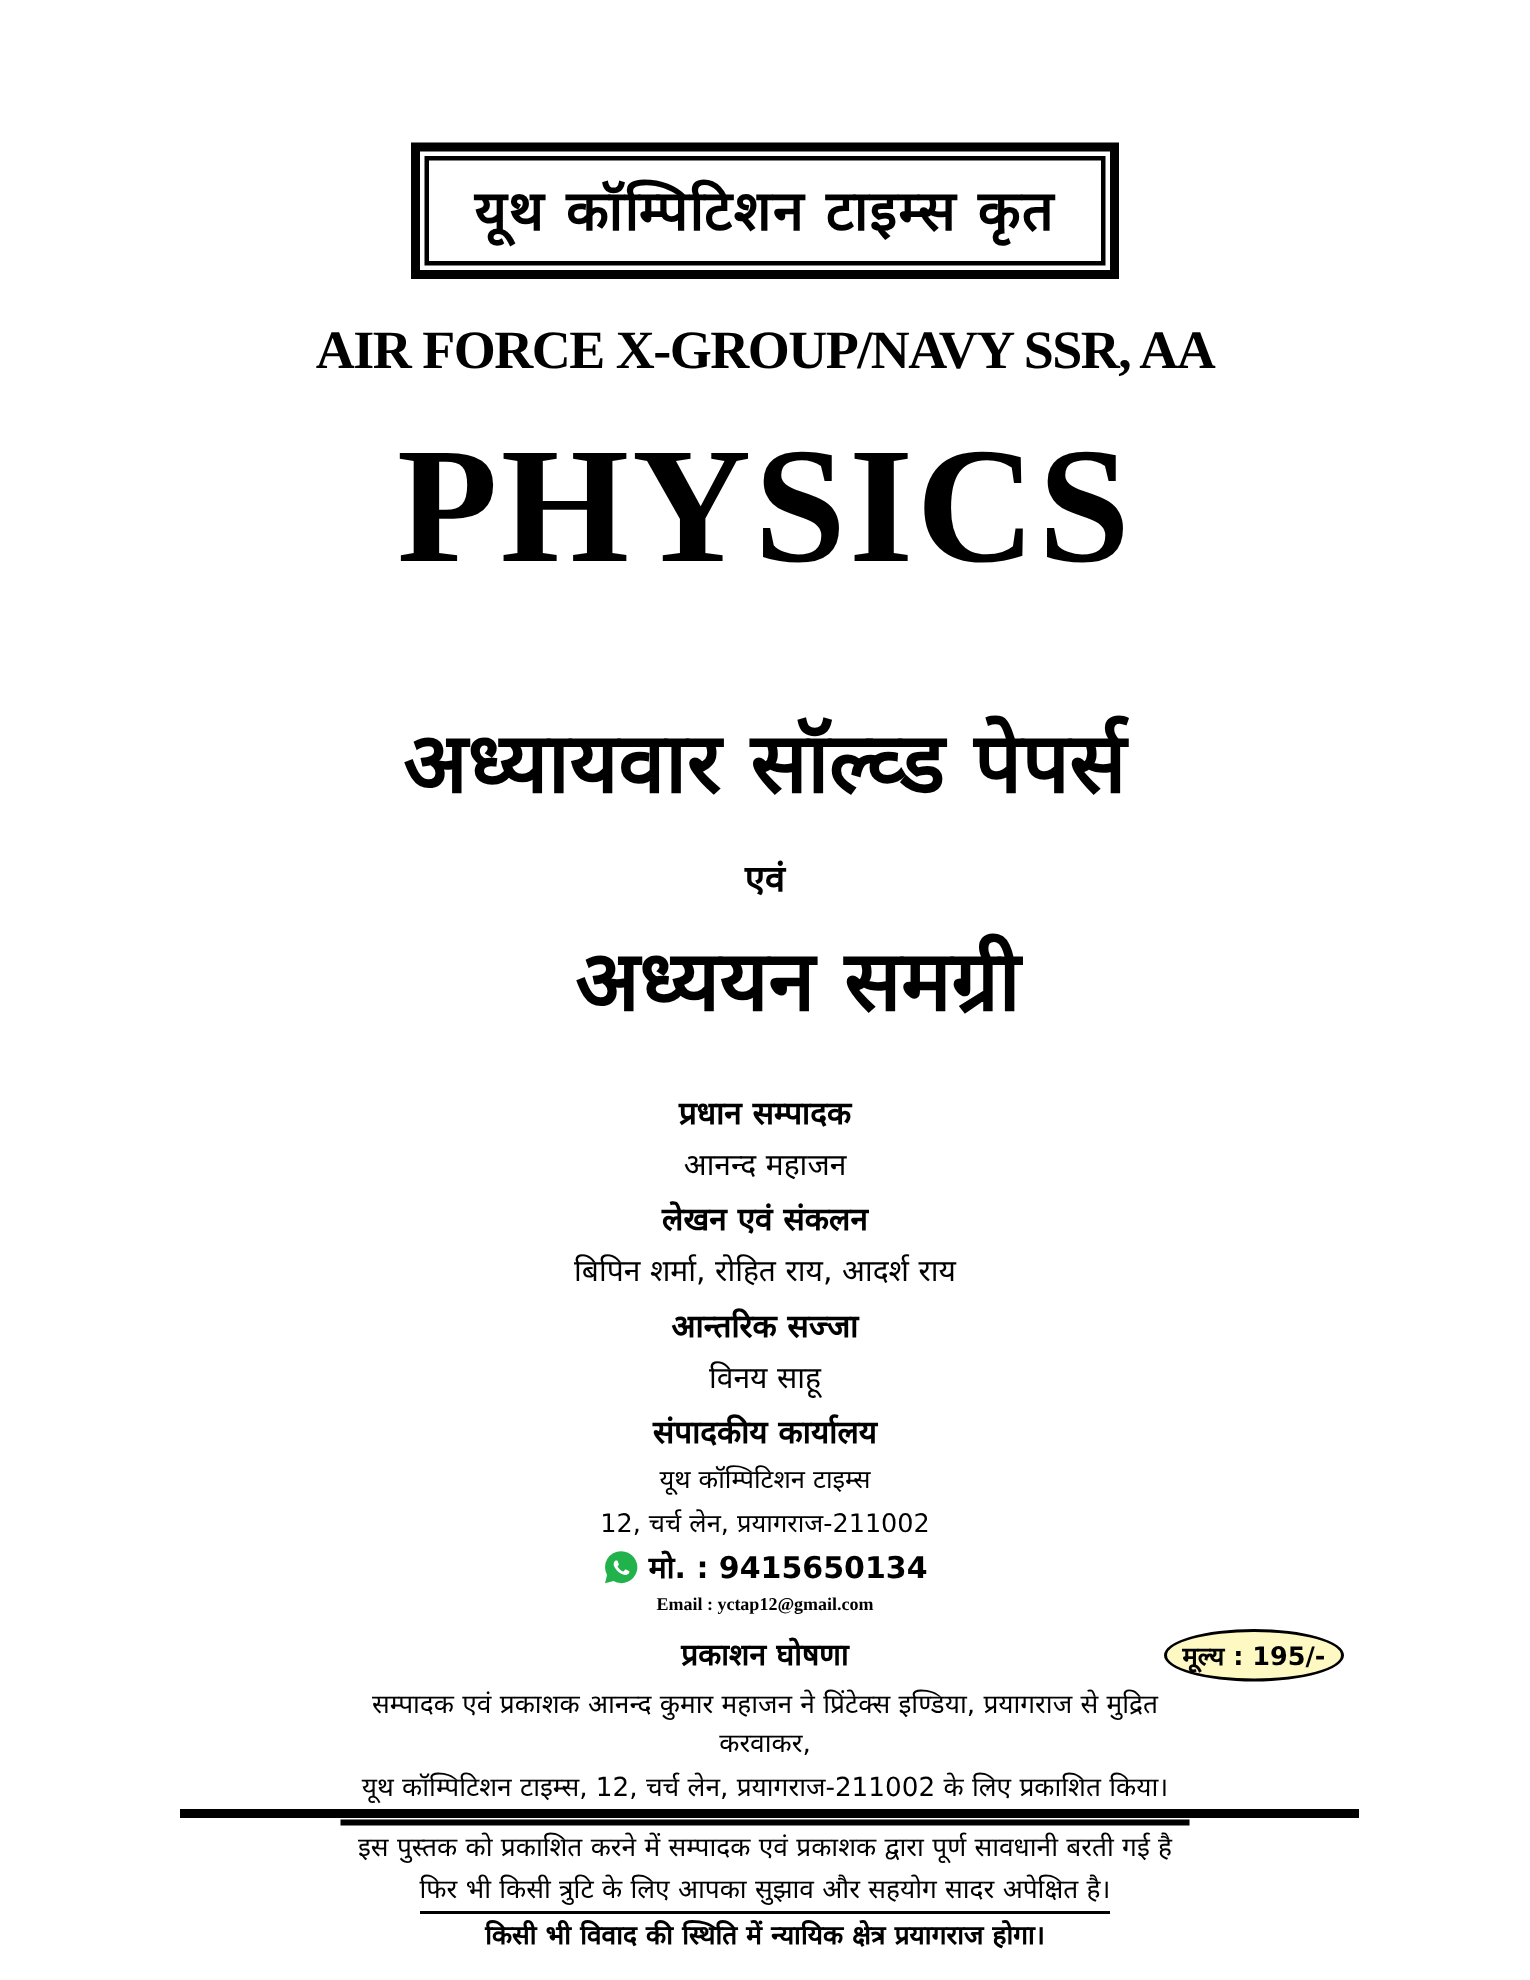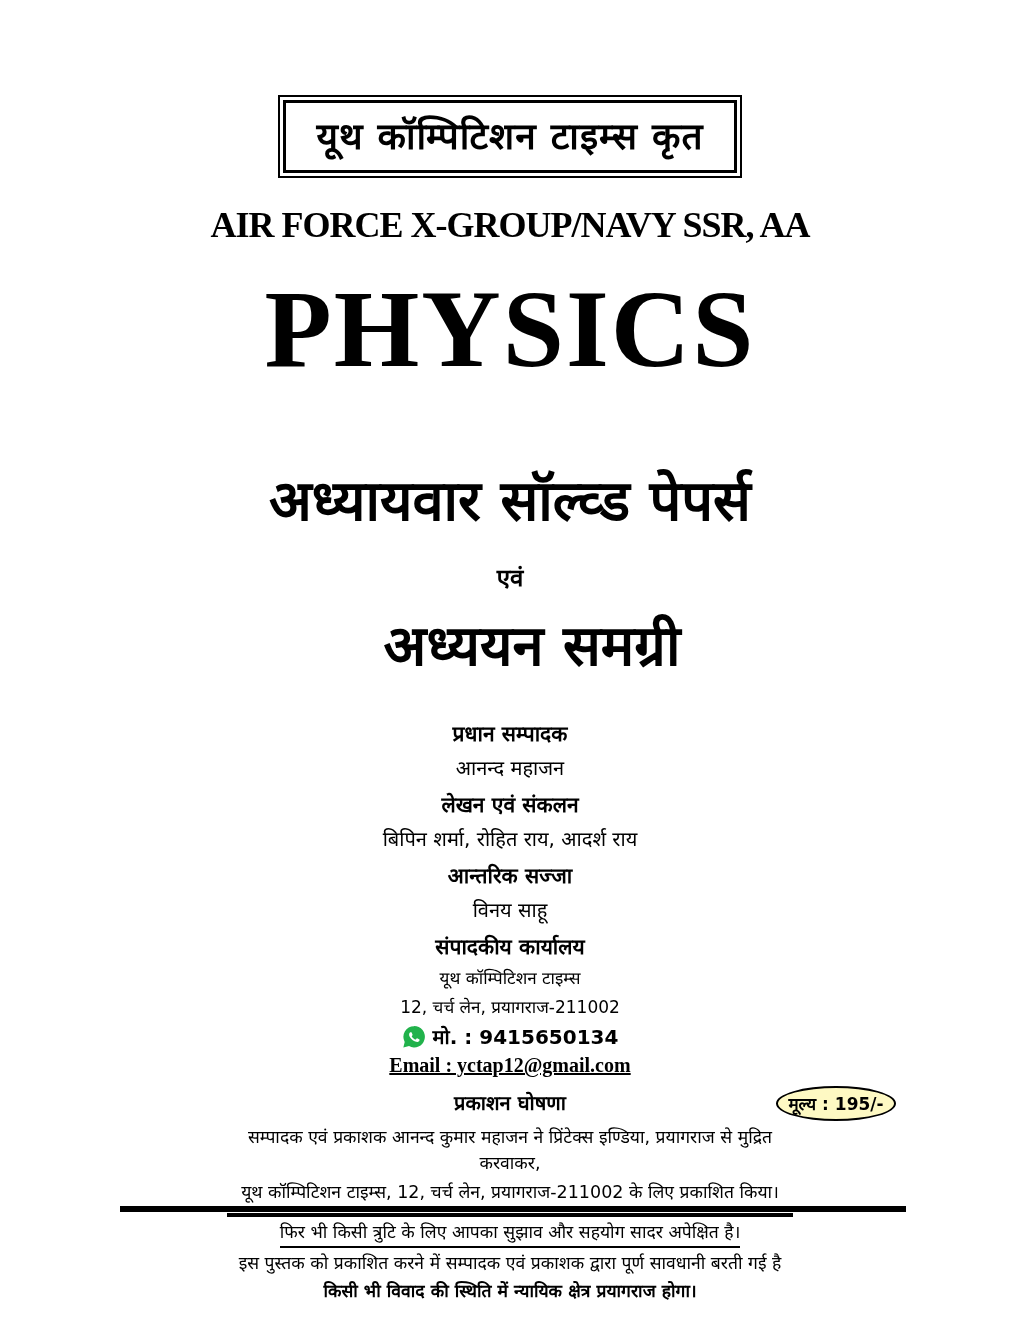--- a/index.html
+++ b/index.html
@@ -9,21 +9,21 @@
     font-family: "DejaVu Sans", sans-serif;
     color: #000;
     position: relative;
     overflow: hidden;
   }
   .page { position: relative; width: 1020px; height: 1320px; text-align: center; }
 
   .banner-wrap { padding-top: 95px; }
   .banner-outer {
     display: inline-block;
-    border: 2px solid #000000;
+    border: 6px solid #000000;
     padding: 3px;
   }
   .banner-inner {
     border: 3px solid #000;
     padding: 6px 30px 10px 30px;
     font-size: 37px;
     font-weight: bold;
     letter-spacing: 1px;
     white-space: nowrap;
   }
@@ -58,23 +58,22 @@
   .office-small { font-size: 17px; margin-top: 6px; }
   .office-mobile {
     font-size: 20px; font-weight: bold; margin-top: 5px;
     display: flex; align-items: center; justify-content: center; gap: 7px;
   }
   .wa-icon { width: 24px; height: 24px; display: inline-block; vertical-align: middle; }
 
   .contact-serif {
     font-family: "Liberation Serif", serif;
     font-weight: bold;
-    font-size: 20px;
+    font-size: 12px;
     margin-top: 4px;
-    text-decoration: underline;
   }
 
   .decl-heading { font-size: 20px; font-weight: bold; margin-top: 12px; }
 
   .declaration {
     width: 566px;
     margin: 8px auto 0 auto;
     font-size: 17.5px;
     line-height: 1.5;
   }
@@ -153,24 +152,24 @@
     <div class="decl-heading">प्रकाशन घोषणा</div>
   </div>
 
   <div class="declaration">
     <div class="decl-line">सम्पादक एवं प्रकाशक आनन्द कुमार महाजन ने प्रिंटेक्स इण्डिया, प्रयागराज से मुद्रित करवाकर,</div>
     <div class="decl-line">यूथ कॉम्पिटिशन टाइम्स, 12, चर्च लेन, प्रयागराज-211002 के लिए प्रकाशित किया।</div>
     <div class="double-rule">
       <div class="thin"></div>
       <div class="thick"></div>
     </div>
+    <div class="decl-line">इस पुस्तक को प्रकाशित करने में सम्पादक एवं प्रकाशक द्वारा पूर्ण सावधानी बरती गई है</div>
     <div class="decl-line">
       <span class="decl-underlined">फिर भी किसी त्रुटि के लिए आपका सुझाव और सहयोग सादर अपेक्षित है।</span>
     </div>
-    <div class="decl-line">इस पुस्तक को प्रकाशित करने में सम्पादक एवं प्रकाशक द्वारा पूर्ण सावधानी बरती गई है</div>
     <div class="decl-line decl-bold">किसी भी विवाद की स्थिति में न्यायिक क्षेत्र प्रयागराज होगा।</div>
   </div>
 
   <div class="price-oval">
     <span>मूल्य : 195/-</span>
   </div>
 
   <div class="bottom-rule"></div>
 
 </div>

